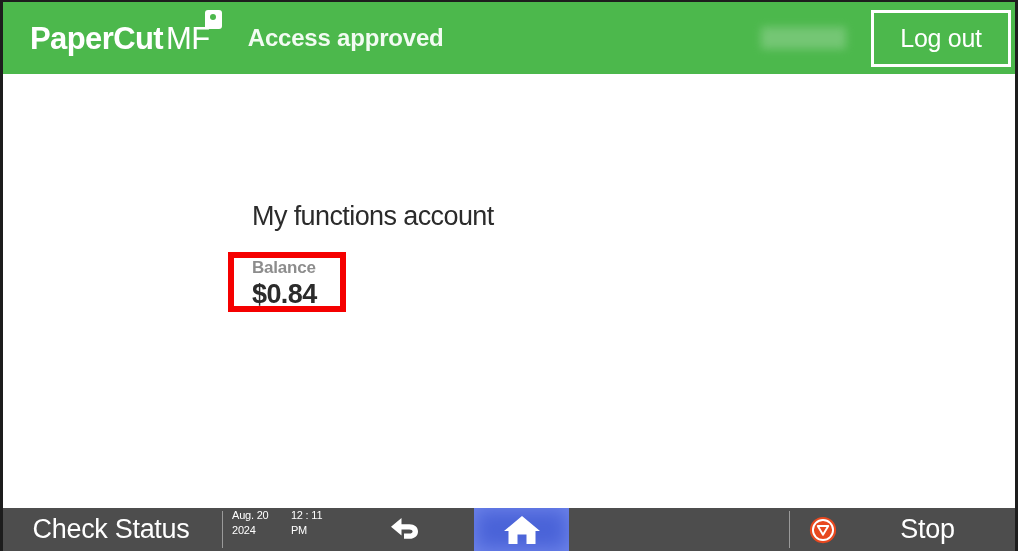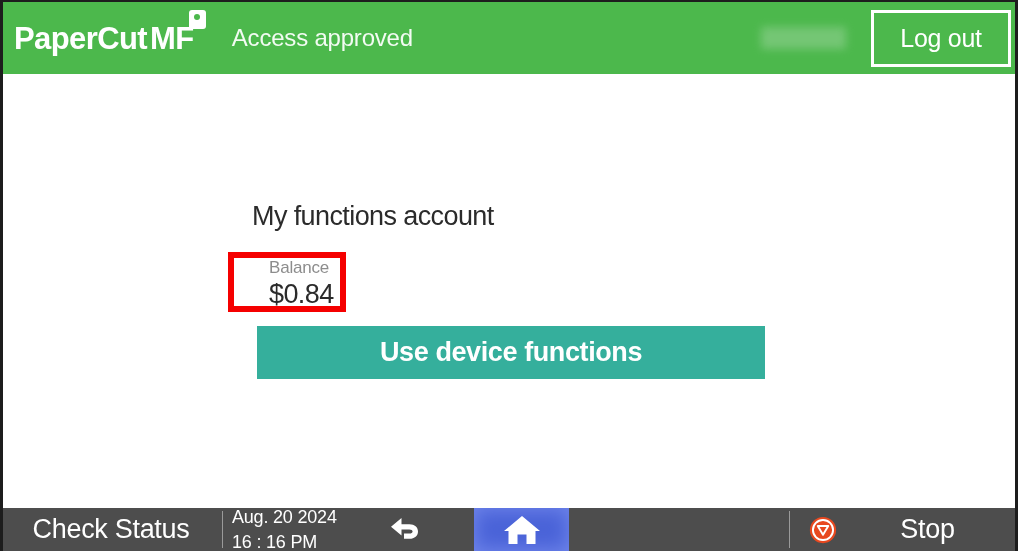--- a/index.html
+++ b/index.html
@@ -31,35 +31,35 @@
     top: 0;
     right: 0;
     height: 72px;
     background: #4cb84c;
     display: flex;
     align-items: center;
   }
 
   .brand {
     position: relative;
-    margin-left: 11px;
+    margin-left: 27px;
     display: flex;
     align-items: baseline;
     color: #ffffff;
     white-space: nowrap;
   }
   .brand-paper {
     font-size: 31px;
     font-weight: bold;
     letter-spacing: -0.6px;
     line-height: 1;
   }
   .brand-mf {
     font-size: 31px;
-    font-weight: 700;
+    font-weight: 400;
     letter-spacing: -0.5px;
     line-height: 1;
     margin-left: 3px;
   }
   .brand-tag {
     position: absolute;
     right: -12px;
     top: -13px;
     width: 17px;
     height: 19px;
@@ -75,21 +75,21 @@
     height: 6px;
     border-radius: 50%;
     background: #4cb84c;
   }
 
   .header-status {
     margin-left: 38px;
     font-size: 24px;
     color: #f2fbf2;
     letter-spacing: -0.2px;
-    font-weight: 400;
+    font-weight: 700;
   }
 
   .header-right {
     margin-left: auto;
     display: flex;
     align-items: center;
   }
 
   .user-redacted {
     width: 85px;
@@ -142,22 +142,23 @@
   .field-value {
     font-size: 27px;
     color: #2b2b2b;
     letter-spacing: -0.6px;
     line-height: 1.15;
     margin-top: 1px;
   }
 
   .balance-block {
     position: absolute;
-    left: 266px;
+    left: 249px;
     top: 184px;
+    font-weight: bold;
   }
 
   .highlight-box {
     position: absolute;
     left: 225px;
     top: 178px;
     width: 118px;
     height: 60px;
     border: 6px solid #f50000;
     box-sizing: border-box;
@@ -206,23 +207,23 @@
   .bar-sep {
     width: 1px;
     background: #9a9a9a;
     margin: 3px 0;
   }
 
   .datetime {
     width: 106px;
     padding-left: 9px;
     display: flex;
-    flex-direction: column;
-    justify-content: center;
-    font-size: 18px;
+    flex-direction: row;
+    justify-content: center;
+    font-size: 11px;
     line-height: 1.35;
     letter-spacing: -0.2px;
   }
 
   .back-cell {
     width: 136px;
     display: flex;
     align-items: center;
     justify-content: center;
     cursor: pointer;
@@ -291,33 +292,32 @@
       <div class="field-value">My functions account</div>
     </div>
 
     <div class="balance-block">
       <div class="field-label">Balance</div>
       <div class="field-value">$0.84</div>
     </div>
 
     <div class="highlight-box"></div>
 
-    <button class="device-functions-button">Use device functions</button>
 
   </div>
 
   <div class="bottom-bar">
 
     <div class="check-status">Check Status</div>
 
     <div class="bar-sep"></div>
 
     <div class="datetime">
       <span>Aug. 20 2024</span>
-      <span>16 : 16 PM</span>
+      <span>12 : 11 PM</span>
     </div>
 
     <div class="back-cell">
       <svg class="icon-svg" width="36" height="30" viewBox="0 0 36 30">
         <path d="M13.5 3 L13.5 9.2 L21.5 9.2 C26.6 9.2 30 12.2 30 16.5 C30 20.8 26.6 23.8 21.5 23.8 L16 23.8 L16 18.6 L21.2 18.6 C23.4 18.6 24.6 17.8 24.6 16.5 C24.6 15.2 23.4 14.4 21.2 14.4 L13.5 14.4 L13.5 20.6 L3 11.8 Z" fill="#ffffff"></path>
       </svg>
     </div>
 
     <div class="home-cell">
       <svg class="icon-svg" width="38" height="32" viewBox="0 0 38 32">

